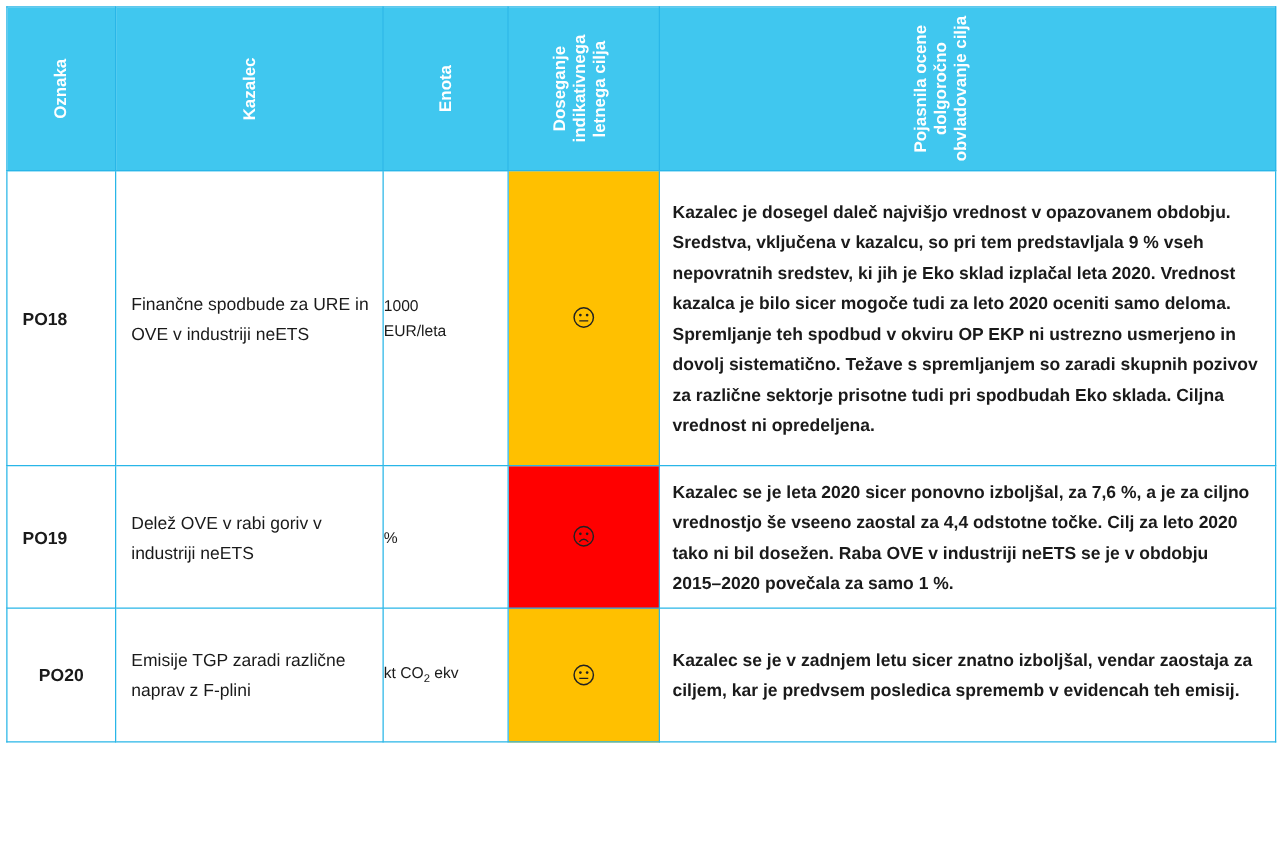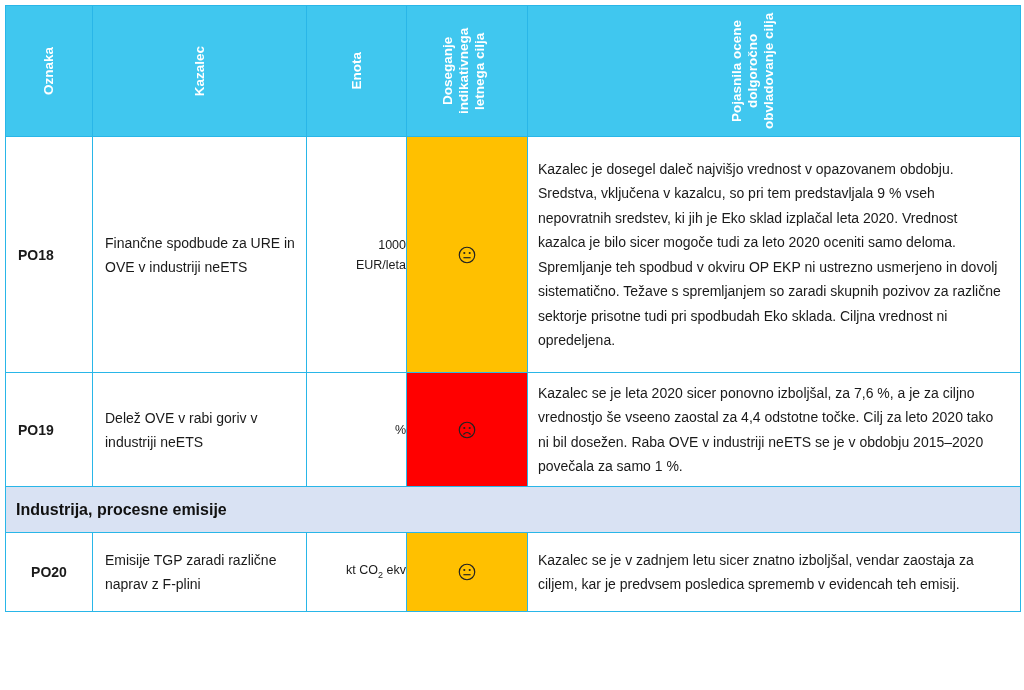--- a/index.html
+++ b/index.html
@@ -5,25 +5,25 @@
   html, body { margin:0; padding:0; background:#ffffff; }
   body { width:1024px; height:690px; overflow:hidden; font-family:"Liberation Sans", sans-serif; color:#1a1a1a; }
   table { position:absolute; left:5px; top:5px; border-collapse:collapse; table-layout:fixed; width:1015px; }
   td, th { border:1px solid #29b6e8; padding:0; }
   th { background:#40c7ef; color:#ffffff; height:130px; font-weight:bold; font-size:13.5px; }
   th .vert { writing-mode:vertical-rl; transform:rotate(180deg); margin:0 auto; text-align:center; line-height:16px; }
   tr.section td { background:#d9e2f3; height:45px; font-weight:bold; font-size:16px; padding-left:10px; color:#111; }
   td.code { font-size:14px; padding-left:12px;font-weight:bold; }
   td.code.center { text-align:center; padding-left:0; }
   td.name { font-size:14px; line-height:24px; padding-left:12px; padding-right:6px;margin-left:28px; }
-  td.unit { font-size:12.5px; text-align:right; line-height:20px; }
+  td.unit { font-size:12.5px; text-align:left; line-height:20px; }
   td.status { text-align:center; }
   td.status.amber { background:#ffc000; }
   td.status.red { background:#ff0000; }
-  td.expl { font-size:14px; line-height:24.5px; padding:4px 12px 4px 10px; }
+  td.expl { font-size:14px; line-height:24.5px; padding:4px 12px 4px 10px;font-weight:bold; }
   .face { display:inline-block; width:18px; height:18px; vertical-align:middle; }
 </style>
 </head>
 <body>
 
 <table>
   <colgroup>
     <col style="width:87px">
     <col style="width:214px">
     <col style="width:100px">
@@ -74,24 +74,21 @@
       <td class="status red">
         <svg class="face" viewBox="0 0 20 20">
           <circle cx="10" cy="10" r="8.6" fill="none" stroke="#222" stroke-width="1.3"></circle>
           <circle cx="7" cy="7.8" r="1.2" fill="#222"></circle>
           <circle cx="13" cy="7.8" r="1.2" fill="#222"></circle>
           <path d="M6 15 Q10 10.5 14 15" fill="none" stroke="#222" stroke-width="1.3"></path>
         </svg>
       </td>
       <td class="expl">Kazalec se je leta 2020 sicer ponovno izboljšal, za 7,6 %, a je za ciljno vrednostjo še vseeno zaostal za 4,4 odstotne točke. Cilj za leto 2020 tako ni bil dosežen. Raba OVE v industriji neETS se je v obdobju 2015–2020 povečala za samo 1 %.</td>
     </tr>
-    <tr class="section">
-      <td colspan="5">Industrija, procesne emisije</td>
-    </tr>
-    <tr style="height:79px">
+    <tr style="height:107px">
       <td class="code center">PO20</td>
       <td class="name">Emisije TGP zaradi različne naprav z F-plini</td>
       <td class="unit"><span>kt CO</span><sub style="font-size:9px">2</sub><span> ekv</span></td>
       <td class="status amber">
         <svg class="face" viewBox="0 0 20 20">
           <circle cx="10" cy="10" r="8.6" fill="none" stroke="#222" stroke-width="1.3"></circle>
           <circle cx="7" cy="7.8" r="1.2" fill="#222"></circle>
           <circle cx="13" cy="7.8" r="1.2" fill="#222"></circle>
           <line x1="6" y1="13" x2="14" y2="13" stroke="#222" stroke-width="1.3"></line>
         </svg>

